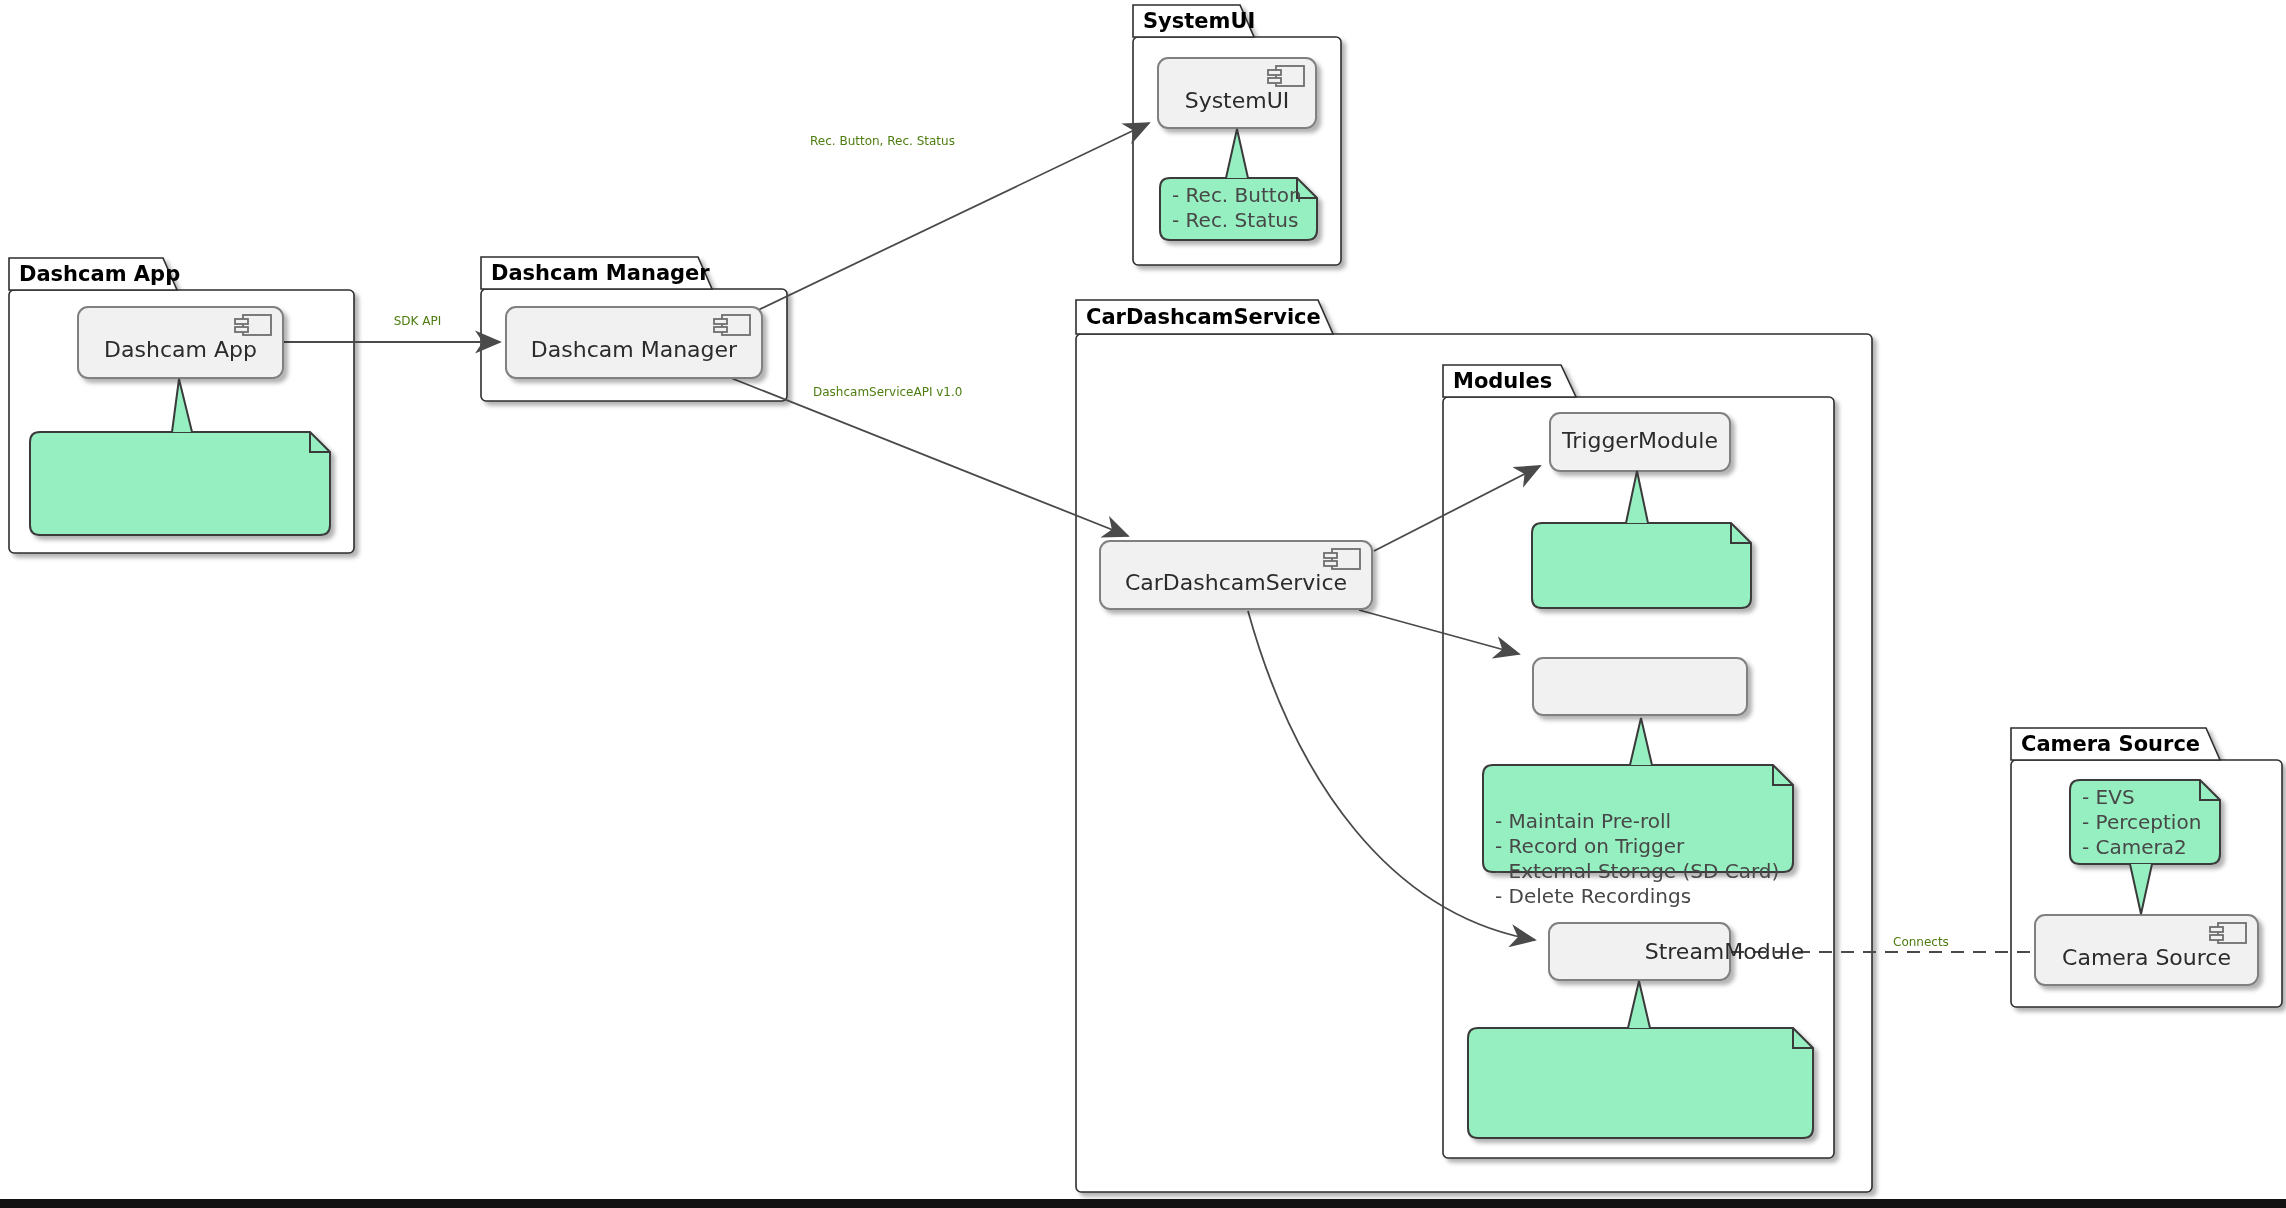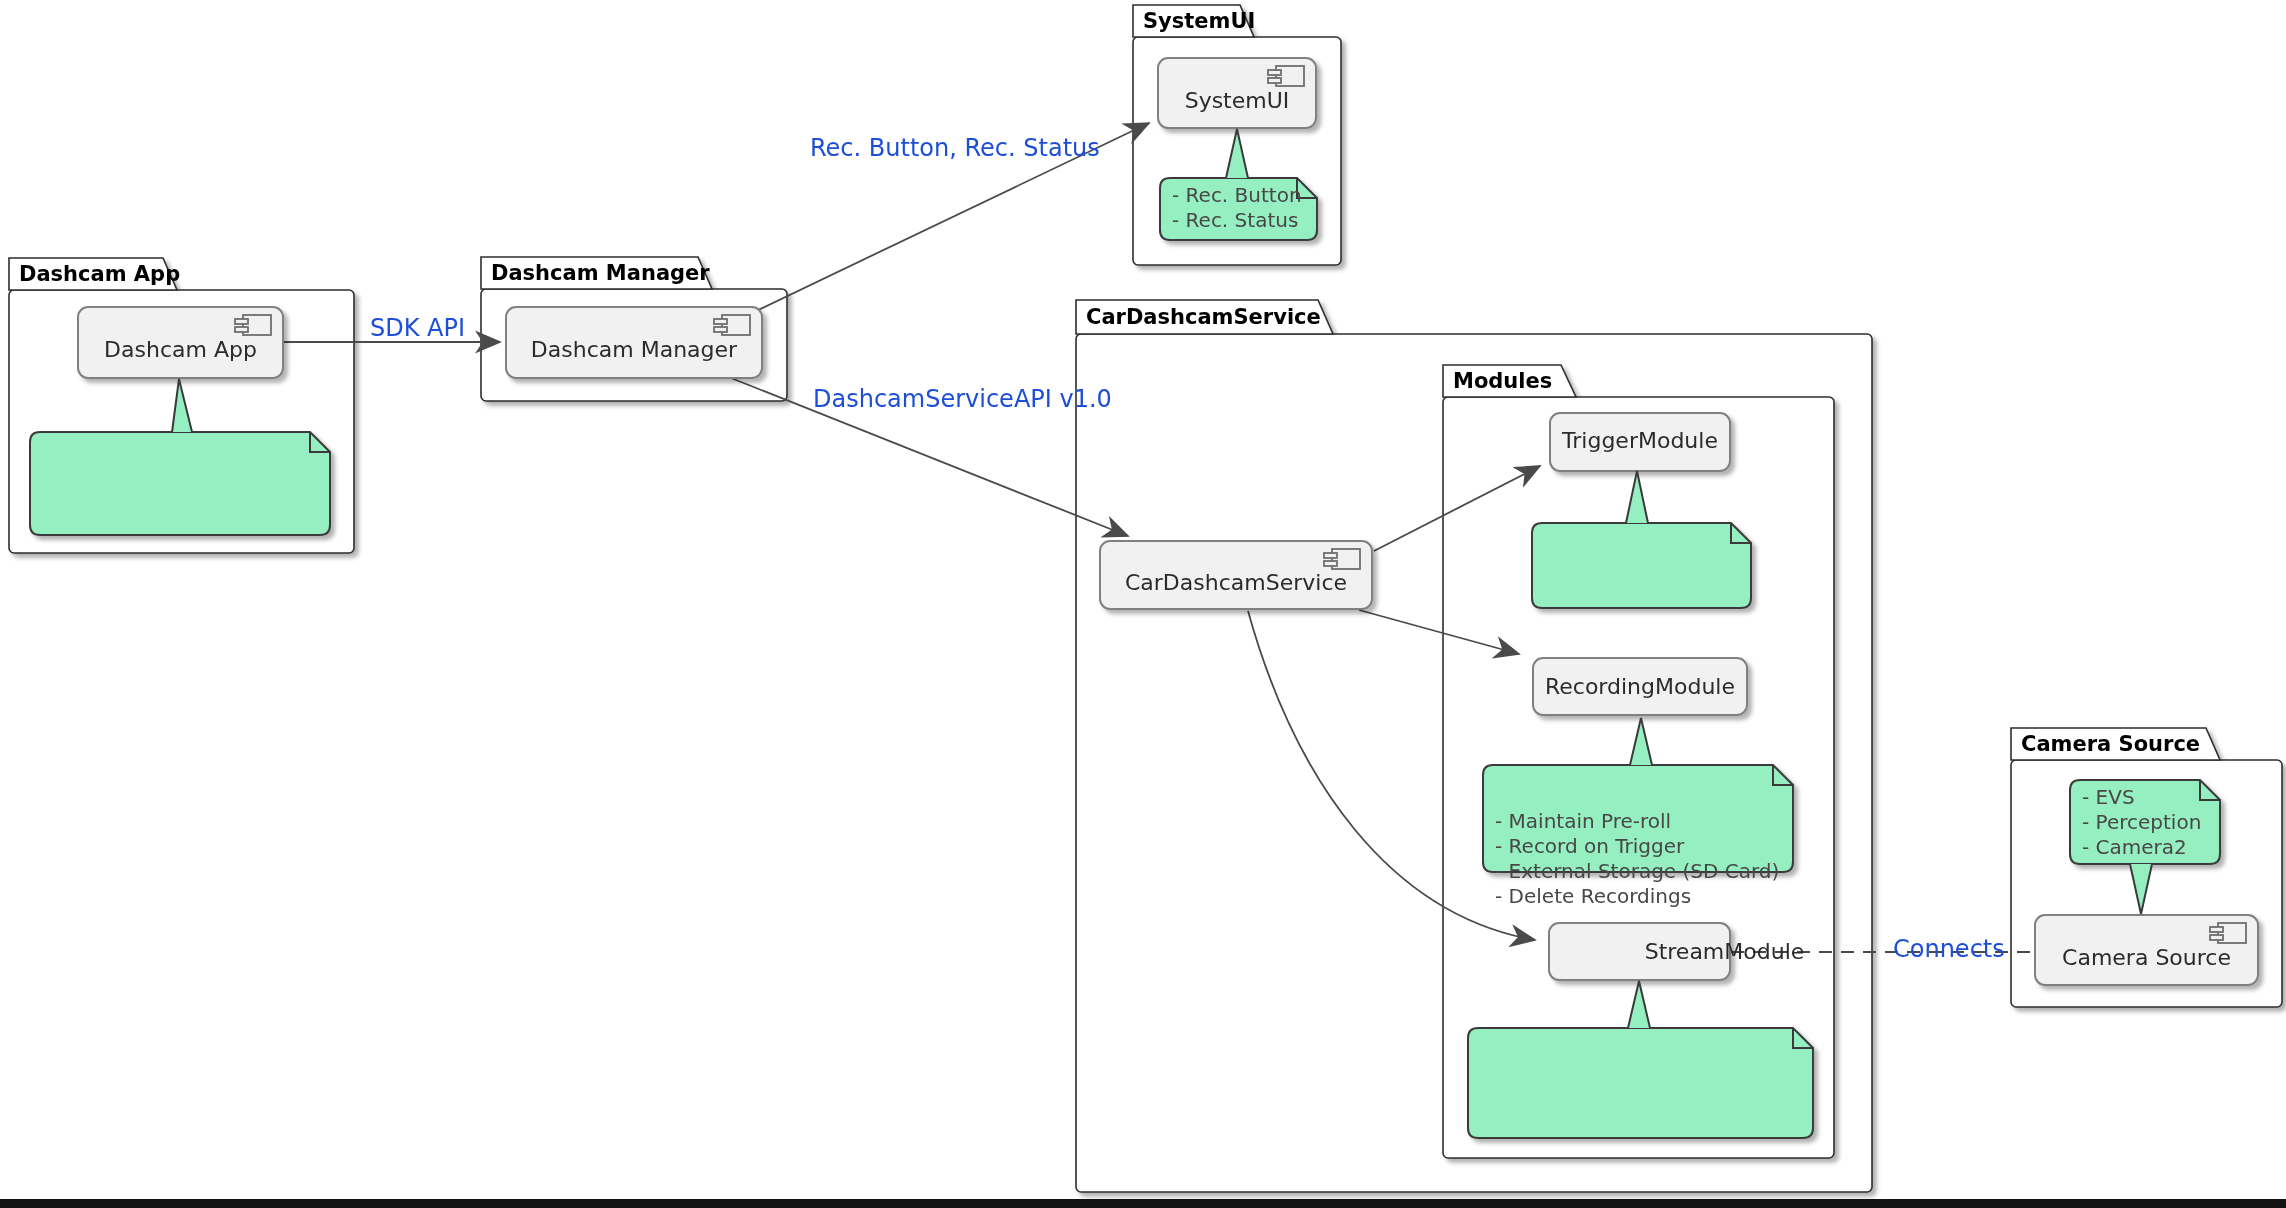--- a/index.html
+++ b/index.html
@@ -25,21 +25,21 @@
   .comp-label.has-icon{padding-top:14px;box-sizing:border-box;}
   .note-text{
     position:absolute;
     font-size:20px;color:var(--note-text,#474747);
     line-height:25px;white-space:nowrap;
   }
   .note-text .indent{padding-left:17px;}
   .note-text .bold{font-weight:bold;}
   .edge-label{
     position:absolute;
-    font-size:24px;color:#1d4ed8;white-space:nowrap;
+    font-size:12px;color:#4d7c0f;white-space:nowrap;
   }
   .bottom-bar{
     position:absolute;left:0;top:1199px;width:2286px;height:9px;
     background:var(--bottom-bar,#121212);
   }
 </style>
 </head>
 <body>
 
 <div class="canvas">
@@ -161,21 +161,20 @@
   <div class="pkg-title" style="left:1143px;top:8px;">SystemUI</div>
   <div class="pkg-title" style="left:1086px;top:304px;">CarDashcamService</div>
   <div class="pkg-title" style="left:1453px;top:368px;">Modules</div>
   <div class="pkg-title" style="left:2021px;top:731px;">Camera Source</div>
 
   <div class="comp-label has-icon" style="left:78px;top:307px;width:205px;height:71px;">Dashcam App</div>
   <div class="comp-label has-icon" style="left:506px;top:307px;width:256px;height:71px;">Dashcam Manager</div>
   <div class="comp-label has-icon" style="left:1158px;top:58px;width:158px;height:70px;">SystemUI</div>
   <div class="comp-label has-icon" style="left:1100px;top:541px;width:272px;height:68px;">CarDashcamService</div>
   <div class="comp-label" style="left:1550px;top:413px;width:180px;height:54px;">TriggerModule</div>
-  <div class="comp-label" style="left:1533px;top:658px;width:214px;height:57px;">RecordingModule</div>
   <div class="comp-label" style="left:1634px;top:923px;width:181px;height:57px;">StreamModule</div>
   <div class="comp-label has-icon" style="left:2035px;top:915px;width:223px;height:70px;">Camera Source</div>
 
   <div class="note-text" style="left:1172px;top:183px;">
     <div>- Rec. Button</div>
     <div>- Rec. Status</div>
   </div>
   <div class="note-text" style="left:1495px;top:769px;margin-top:40px;">
     <div>- Maintain Pre-roll</div>
     <div>- Record on Trigger</div>

